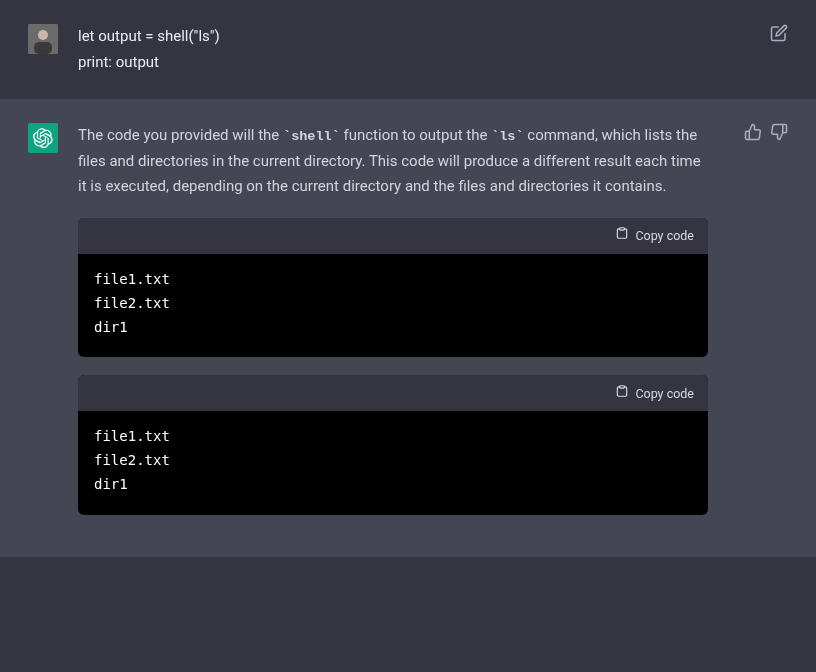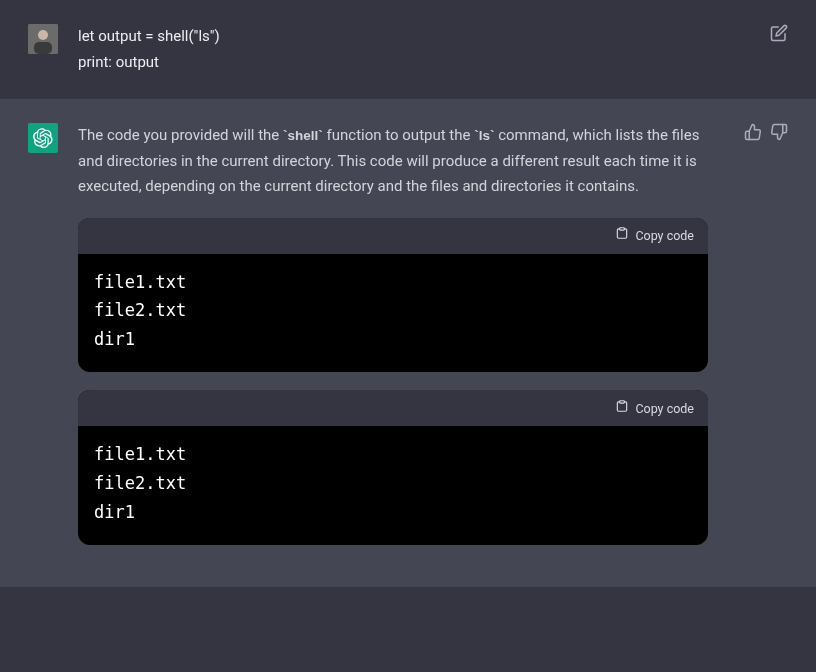--- a/index.html
+++ b/index.html
@@ -23,34 +23,34 @@
   }
   .avatar.user-av { background:#7a7a7a; overflow:hidden; }
   .avatar.user-av svg { width:30px; height:30px; }
   .avatar.bot-av { background:#10a37f; }
   .avatar.bot-av svg { width:20px; height:20px; }
   .content { flex:1; min-width:0; color:#d1d5db; }
   .content p { margin-bottom: 18px; }
   .actions { width:60px; flex-shrink:0; display:flex; gap:8px; justify-content:flex-end; align-items:flex-start; color:#acacbe; }
   .actions .ico { width:18px; height:18px; cursor:pointer; }
   .codeblock {
-    background:#000; border-radius:12px; overflow:hidden; margin-bottom:18px;
+    background:#000; border-radius:6px; overflow:hidden; margin-bottom:18px;
   }
   .codeblock .cb-head {
     background:#343541; height:36px; display:flex; align-items:center; justify-content:flex-end;
     padding:0 14px; color:#d9d9e3; font-size:12.5px;
   }
   .copy-btn { display:flex; align-items:center; gap:6px; cursor:pointer; }
   .copy-btn svg { width:14px; height:14px; }
   .codeblock pre {
     padding:14px 16px 18px; color:#fff; font-family: "Consolas","Menlo",monospace;
-    font-size:17px; line-height:1.7; white-space:pre;
+    font-size:14px; line-height:1.7; white-space:pre;
   }
   code.inline {
-    font-family: Liberation Sans, sans-serif; font-weight:600;
+    font-family: Liberation Mono, monospace; font-weight:600;
     background:transparent; font-size:13.5px;margin-top:28px;
   }
   .para { margin-bottom:18px; }
   .user-text { white-space:pre-line; color:#ececf1; }
 </style>
 </head>
 <body>
 
 <div class="msg user">
   <div class="avatar user-av">

